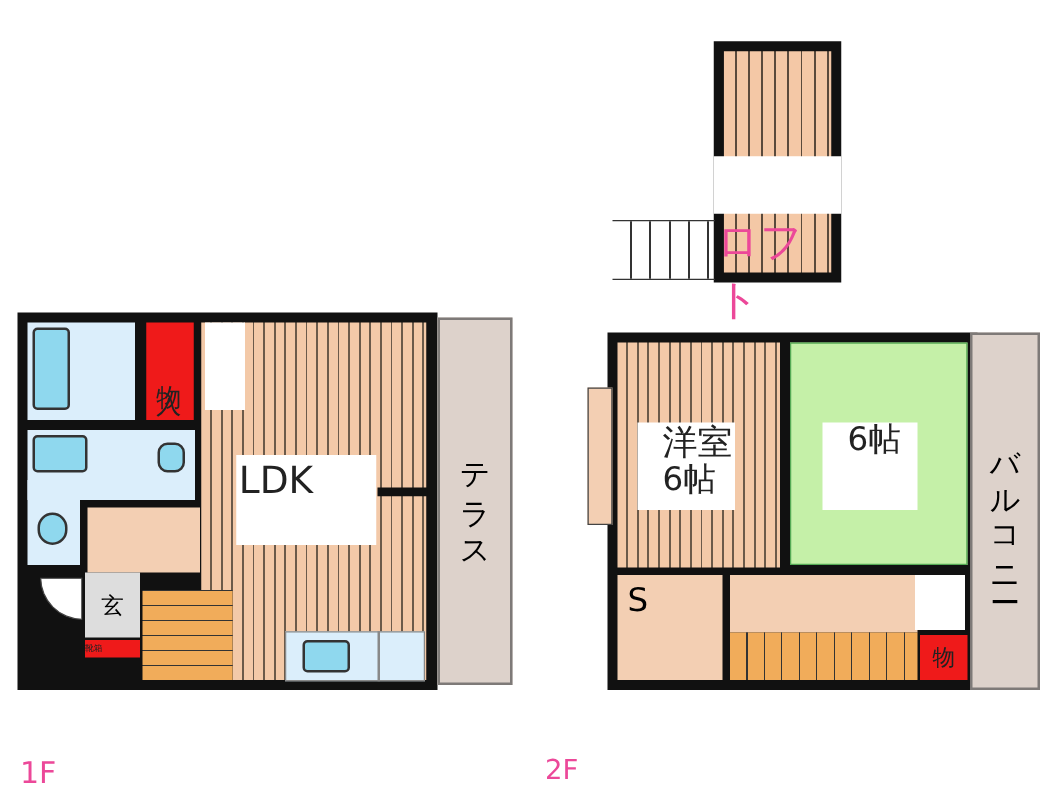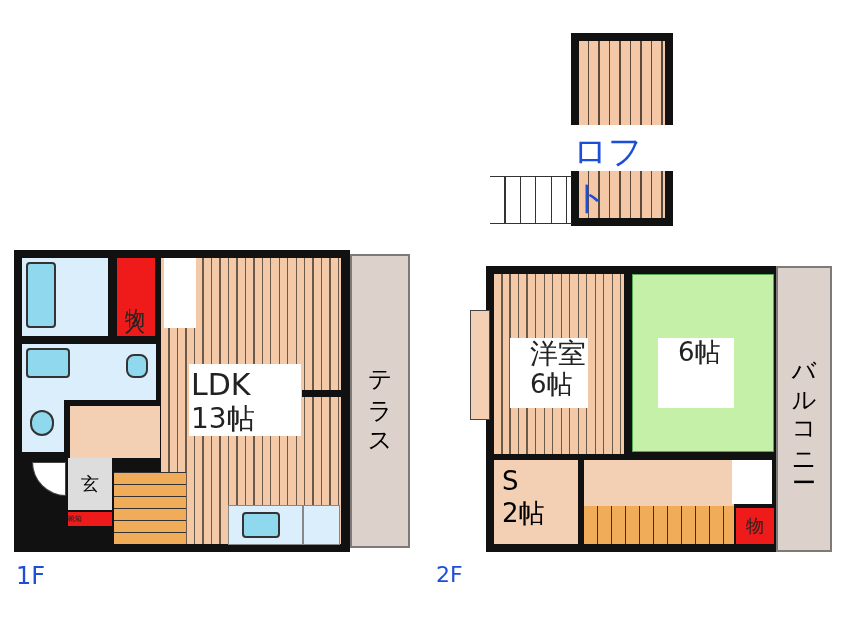--- a/index.html
+++ b/index.html
@@ -9,21 +9,21 @@
   .wood-loft{background:repeating-linear-gradient(90deg,#f4c8a6 0px,#f4c8a6 9px,#5a4a3c 9px,#5a4a3c 10.5px);}
   .wall{background:#111;}
   .wet{background:#dbeefb;}
   .fix{background:#8fd8ee;border:2px solid #333;border-radius:4px;}
   .hall{background:#f3cfb3;}
   .red{background:#ef1a1a;color:#222;}
   .terrace{background:#ddd2cb;border:2px solid #7e7a78;}
   .tatami{background:#c5f0a8;}
   .stair{background:#f1ac5a;}
   .lbl{background:#fff;color:#222;line-height:1.15;padding-left:20px;}
-  .txt{color:#1d4ed8;}
+  .txt{color:#ec4899;margin-top:42px;}
   .vtext{writing-mode:vertical-rl;text-orientation:upright;letter-spacing:4px;}
 </style>
 </head>
 <body>
 
 <div class="abs" style="left:571px;top:33px;width:102px;height:193px;">
   <div class="abs wall" style="left:0;top:0;width:102px;height:193px;"></div>
   <div class="abs wood-loft" style="left:8px;top:8px;width:86px;height:177px;"></div>
   <div class="abs" style="left:0;top:92px;width:102px;height:46px;background:#fff;"></div>
   <div class="abs txt" style="left:2px;top:96px;width:100px;font-size:34px;text-align:left;">ロフト</div>
@@ -36,21 +36,20 @@
 
   <div class="abs wood" style="left:147px;top:8px;width:180px;height:286px;"></div>
   <div class="abs wall" style="left:288px;top:140px;width:40px;height:7px;"></div>
 
   <div class="abs wet" style="left:214px;top:255px;width:112px;height:40px;border:1px solid #888;"></div>
   <div class="abs fix" style="left:228px;top:262px;width:38px;height:26px;"></div>
   <div class="abs" style="left:288px;top:255px;width:1.5px;height:40px;background:#888;"></div>
 
   <div class="abs lbl" style="left:175px;top:114px;width:112px;height:72px;padding:4px 2px;">
     <div style="font-size:30px;">LDK</div>
-    <div style="font-size:28px;">13帖</div>
   </div>
 
   <div class="abs" style="left:150px;top:8px;width:32px;height:70px;background:#fff;"></div>
 
   <div class="abs red" style="left:103px;top:8px;width:38px;height:78px;display:flex;align-items:center;justify-content:center;">
     <span class="vtext" style="font-size:20px;">物入</span>
   </div>
 
   <div class="abs wet" style="left:8px;top:8px;width:86px;height:78px;"></div>
   <div class="abs fix" style="left:12px;top:12px;width:30px;height:66px;"></div>
@@ -91,21 +90,20 @@
     <div style="font-size:26px;">6帖</div>
   </div>
 
   <div class="abs tatami" style="left:162px;top:8px;width:142px;height:178px;border:1px solid #5a5;"></div>
   <div class="abs lbl" style="left:188px;top:72px;width:76px;height:70px;">
     <div style="font-size:26px;">6帖</div>
   </div>
 
   <div class="abs hall" style="left:24px;top:194px;width:84px;height:84px;padding:6px 8px;">
     <div style="font-size:26px;">S</div>
-    <div style="font-size:26px;">2帖</div>
   </div>
 
   <div class="abs hall" style="left:114px;top:194px;width:150px;height:46px;"></div>
   <div class="abs stair" style="left:114px;top:240px;width:150px;height:38px;background:repeating-linear-gradient(90deg,#f1ac5a 0px,#f1ac5a 13px,#333 13px,#333 14px);"></div>
   <div class="abs" style="left:262px;top:194px;width:40px;height:44px;background:#fff;"></div>
   <div class="abs red" style="left:266px;top:242px;width:38px;height:36px;display:flex;align-items:center;justify-content:center;">
     <span style="font-size:18px;">物</span>
   </div>
 
   <div class="abs terrace" style="left:306px;top:0;width:56px;height:286px;display:flex;align-items:center;justify-content:center;">

